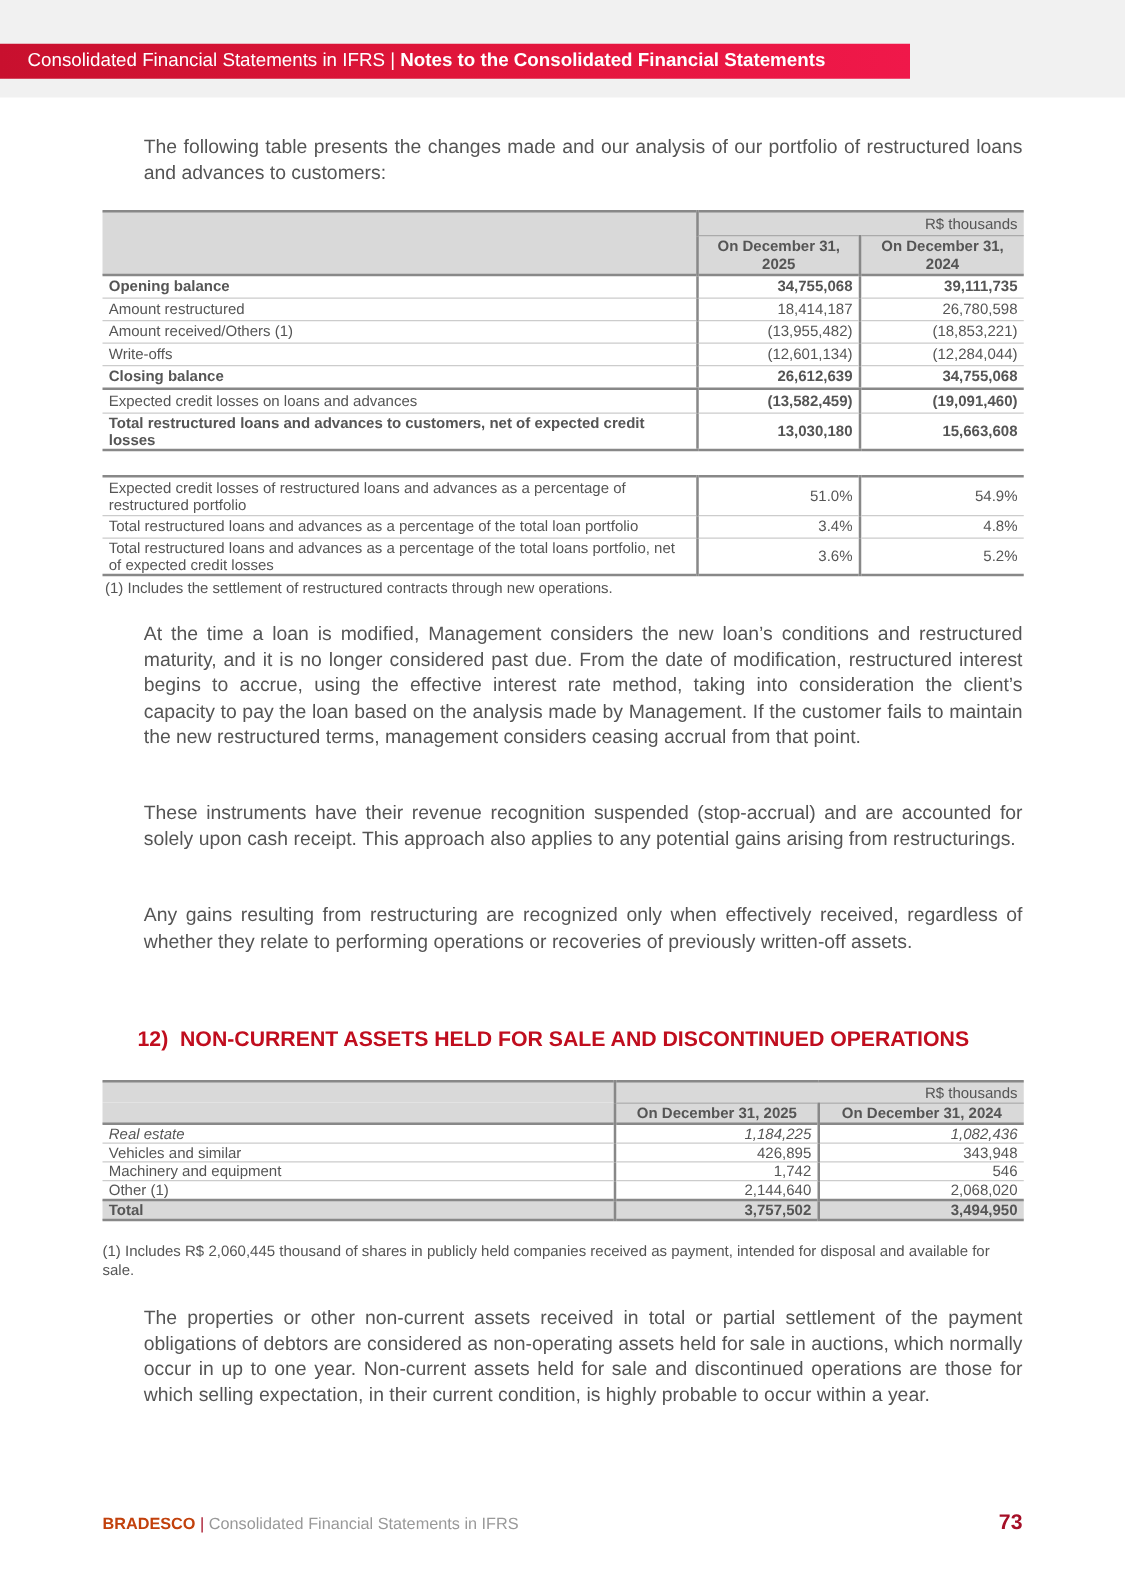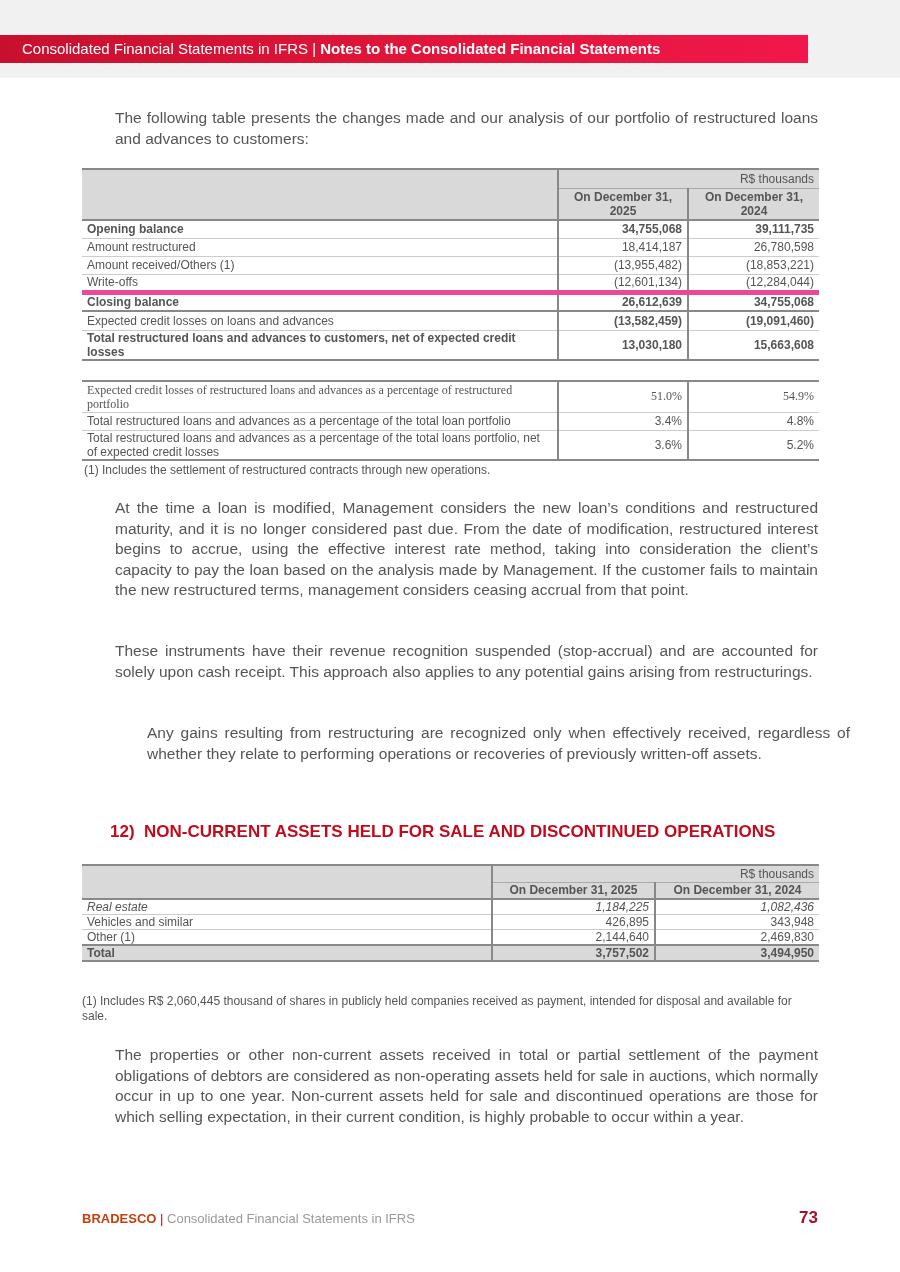--- a/index.html
+++ b/index.html
@@ -1,19 +1,19 @@
 <!DOCTYPE html>
 <html><head>
 <meta charset="utf-8">
 <style>
   html, body { margin:0; padding:0; }
   body { width:900px; height:1272px; background:#ffffff; position:relative; overflow:hidden;
          font-family:"Liberation Sans", sans-serif; color:#555; }
   .topband { position:absolute; left:0; top:0; width:900px; height:78px; background:#f1f1f1; }
-  .redbar { position:absolute; left:0; top:35px; width:808px; height:28px;
+  .redbar { position:absolute; left:0; top:35px; width:728px; height:28px;
             background:linear-gradient(90deg,#c8102e 0%,#e0153a 50%,#f0184a 100%);
             color:#fff; font-size:15px; line-height:28px; }
   .redbar .inner { padding-left:22px; white-space:nowrap; }
   .redbar b { font-weight:bold; }
   .para { position:absolute; left:115px; width:703px; font-size:15.5px; line-height:20.5px;
           color:#555; text-align:justify; }
   table { border-collapse:collapse; position:absolute; left:82px; width:737px; font-size:12px; color:#555; }
   td { padding:0 5px; }
   .num { text-align:right; border-left:2px solid #888; }
   .hdr td { background:#d9d9d9; }
@@ -67,21 +67,21 @@
   <tr class="rowb" style="height:18px;">
     <td>Amount received/Others (1)</td>
     <td class="num">(13,955,482)</td>
     <td class="num">(18,853,221)</td>
   </tr>
   <tr class="rowb" style="height:18px;">
     <td>Write-offs</td>
     <td class="num">(12,601,134)</td>
     <td class="num">(12,284,044)</td>
   </tr>
-  <tr class="bold heavy-bot" style="height:19px;border-top:5px solid #ec4899;">
+  <tr class="bold heavy-bot" style="height:19px;border-top:1px solid #ec4899;">
     <td>Closing balance</td>
     <td class="num">26,612,639</td>
     <td class="num">34,755,068</td>
   </tr>
   <tr class="rowb" style="height:19px;">
     <td>Expected credit losses on loans and advances</td>
     <td class="num" style="font-weight:bold;">(13,582,459)</td>
     <td class="num" style="font-weight:bold;">(19,091,460)</td>
   </tr>
   <tr class="bold heavy-bot" style="height:30px;">
@@ -92,42 +92,42 @@
 </tbody>
   </table>
 
 <table style="top:380px;border-top:2px solid #888;border-bottom:2px solid #888;">
   <colgroup>
       <col style="width:476px">
       <col style="width:130px">
       <col style="width:131px">
     </colgroup>
   <tbody>
-      <tr class="rowb" style="height:31px;font-family:Liberation Serif, serif;">
+      <tr class="rowb" style="height:31px;">
     <td style="line-height:14px;">Expected credit losses of restructured loans and advances as a percentage of restructured portfolio</td>
     <td class="num">51.0%</td>
     <td class="num">54.9%</td>
   </tr>
   <tr class="rowb" style="height:18px;">
     <td>Total restructured loans and advances as a percentage of the total loan portfolio</td>
     <td class="num">3.4%</td>
     <td class="num">4.8%</td>
   </tr>
   <tr style="height:30px;">
     <td style="line-height:14px;">Total restructured loans and advances as a percentage of the total loans portfolio, net of expected credit losses</td>
     <td class="num">3.6%</td>
     <td class="num">5.2%</td>
   </tr>
 </tbody>
   </table>
 <div class="foot" style="top:463px;">(1) Includes the settlement of restructured contracts through new operations.</div>
 
 <div class="para" style="top:498px;">At the time a loan is modified, Management considers the new loan’s conditions and restructured maturity, and it is no longer considered past due. From the date of modification, restructured interest begins to accrue, using the effective interest rate method, taking into consideration the client’s capacity to pay the loan based on the analysis made by Management. If the customer fails to maintain the new restructured terms, management considers ceasing accrual from that point.</div>
 <div class="para" style="top:641px;">These instruments have their revenue recognition suspended (stop-accrual) and are accounted for solely upon cash receipt. This approach also applies to any potential gains arising from restructurings.</div>
-<div class="para" style="top:723px;margin-left:32px;">Any gains resulting from restructuring are recognized only when effectively received, regardless of whether they relate to performing operations or recoveries of previously written-off assets.</div>
+<div class="para" style="top:723px;">Any gains resulting from restructuring are recognized only when effectively received, regardless of whether they relate to performing operations or recoveries of previously written-off assets.</div>
 
 <div class="sec-title" style="white-space:pre;">12)  NON-CURRENT ASSETS HELD FOR SALE AND DISCONTINUED OPERATIONS</div>
 
 <table style="top:864px;border-top:2px solid #888;">
   <colgroup>
       <col style="width:410px">
       <col style="width:163px">
       <col style="width:164px">
     </colgroup>
   <tbody>
@@ -143,24 +143,29 @@
   <tr class="rowb" style="height:15px;font-style:italic;">
     <td>Real estate</td>
     <td class="num">1,184,225</td>
     <td class="num">1,082,436</td>
   </tr>
   <tr class="rowb" style="height:15px;">
     <td>Vehicles and similar</td>
     <td class="num">426,895</td>
     <td class="num">343,948</td>
   </tr>
+  <tr class="rowb" style="height:15px;">
+    <td>Machinery and equipment</td>
+    <td class="num">1,742</td>
+    <td class="num">546</td>
+  </tr>
   <tr style="height:15px;border-bottom:2px solid #888;">
     <td>Other (1)</td>
     <td class="num">2,144,640</td>
-    <td class="num">2,469,830</td>
+    <td class="num">2,068,020</td>
   </tr>
   <tr class="hdr bold" style="height:15px;border-bottom:2px solid #888;">
     <td>Total</td>
     <td class="num">3,757,502</td>
     <td class="num">3,494,950</td>
   </tr>
 </tbody>
   </table>
 <div class="foot" style="top:994px;left:82px;width:737px;line-height:15px;">(1) Includes R$ 2,060,445 thousand of shares in publicly held companies received as payment, intended for disposal and available for sale.</div>
 

